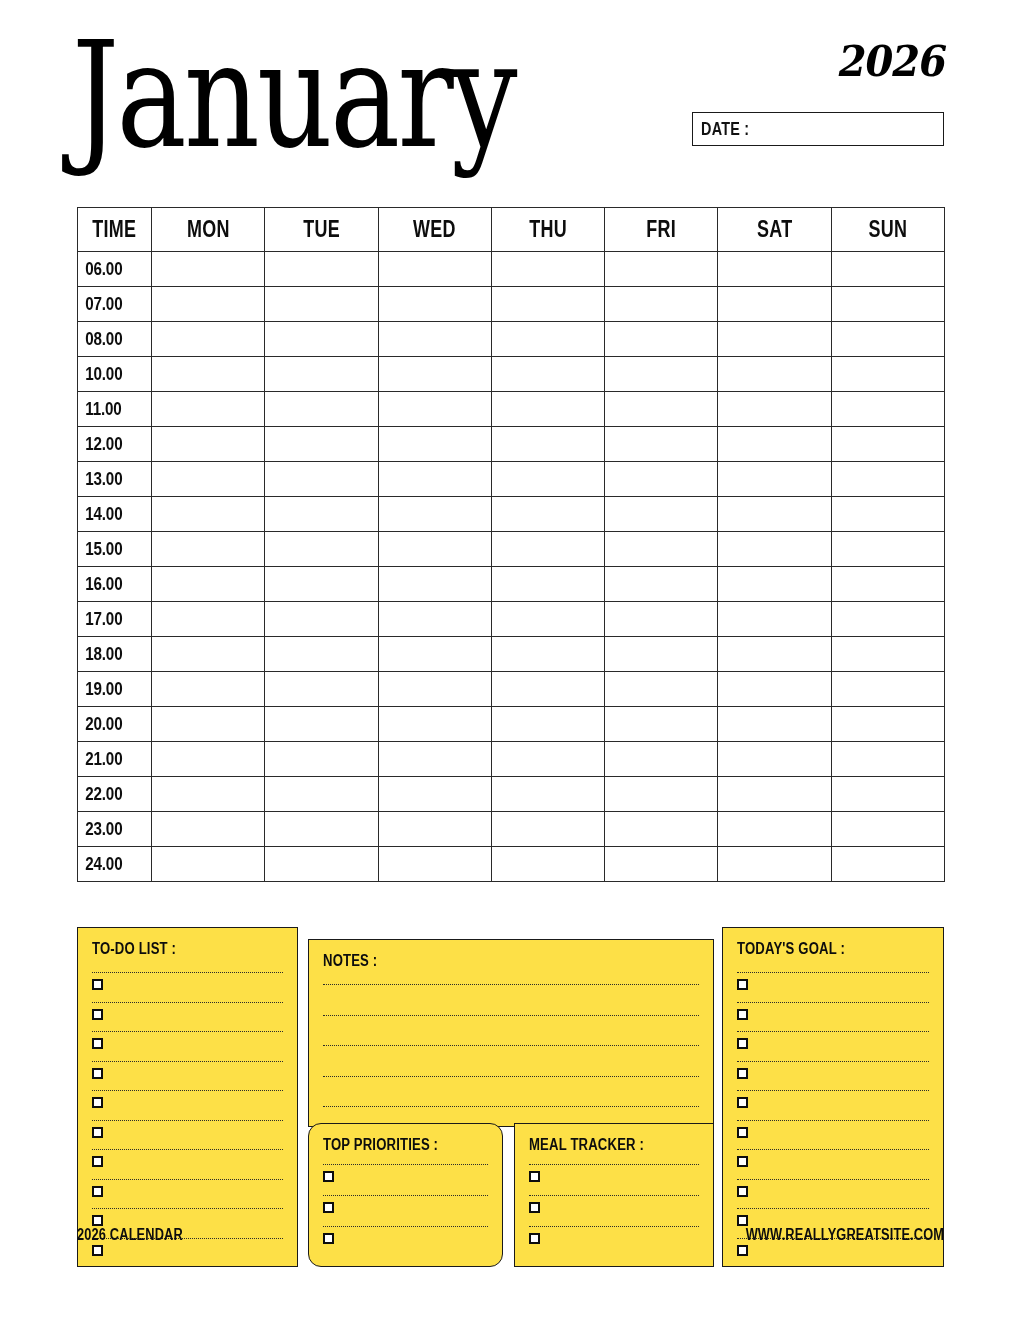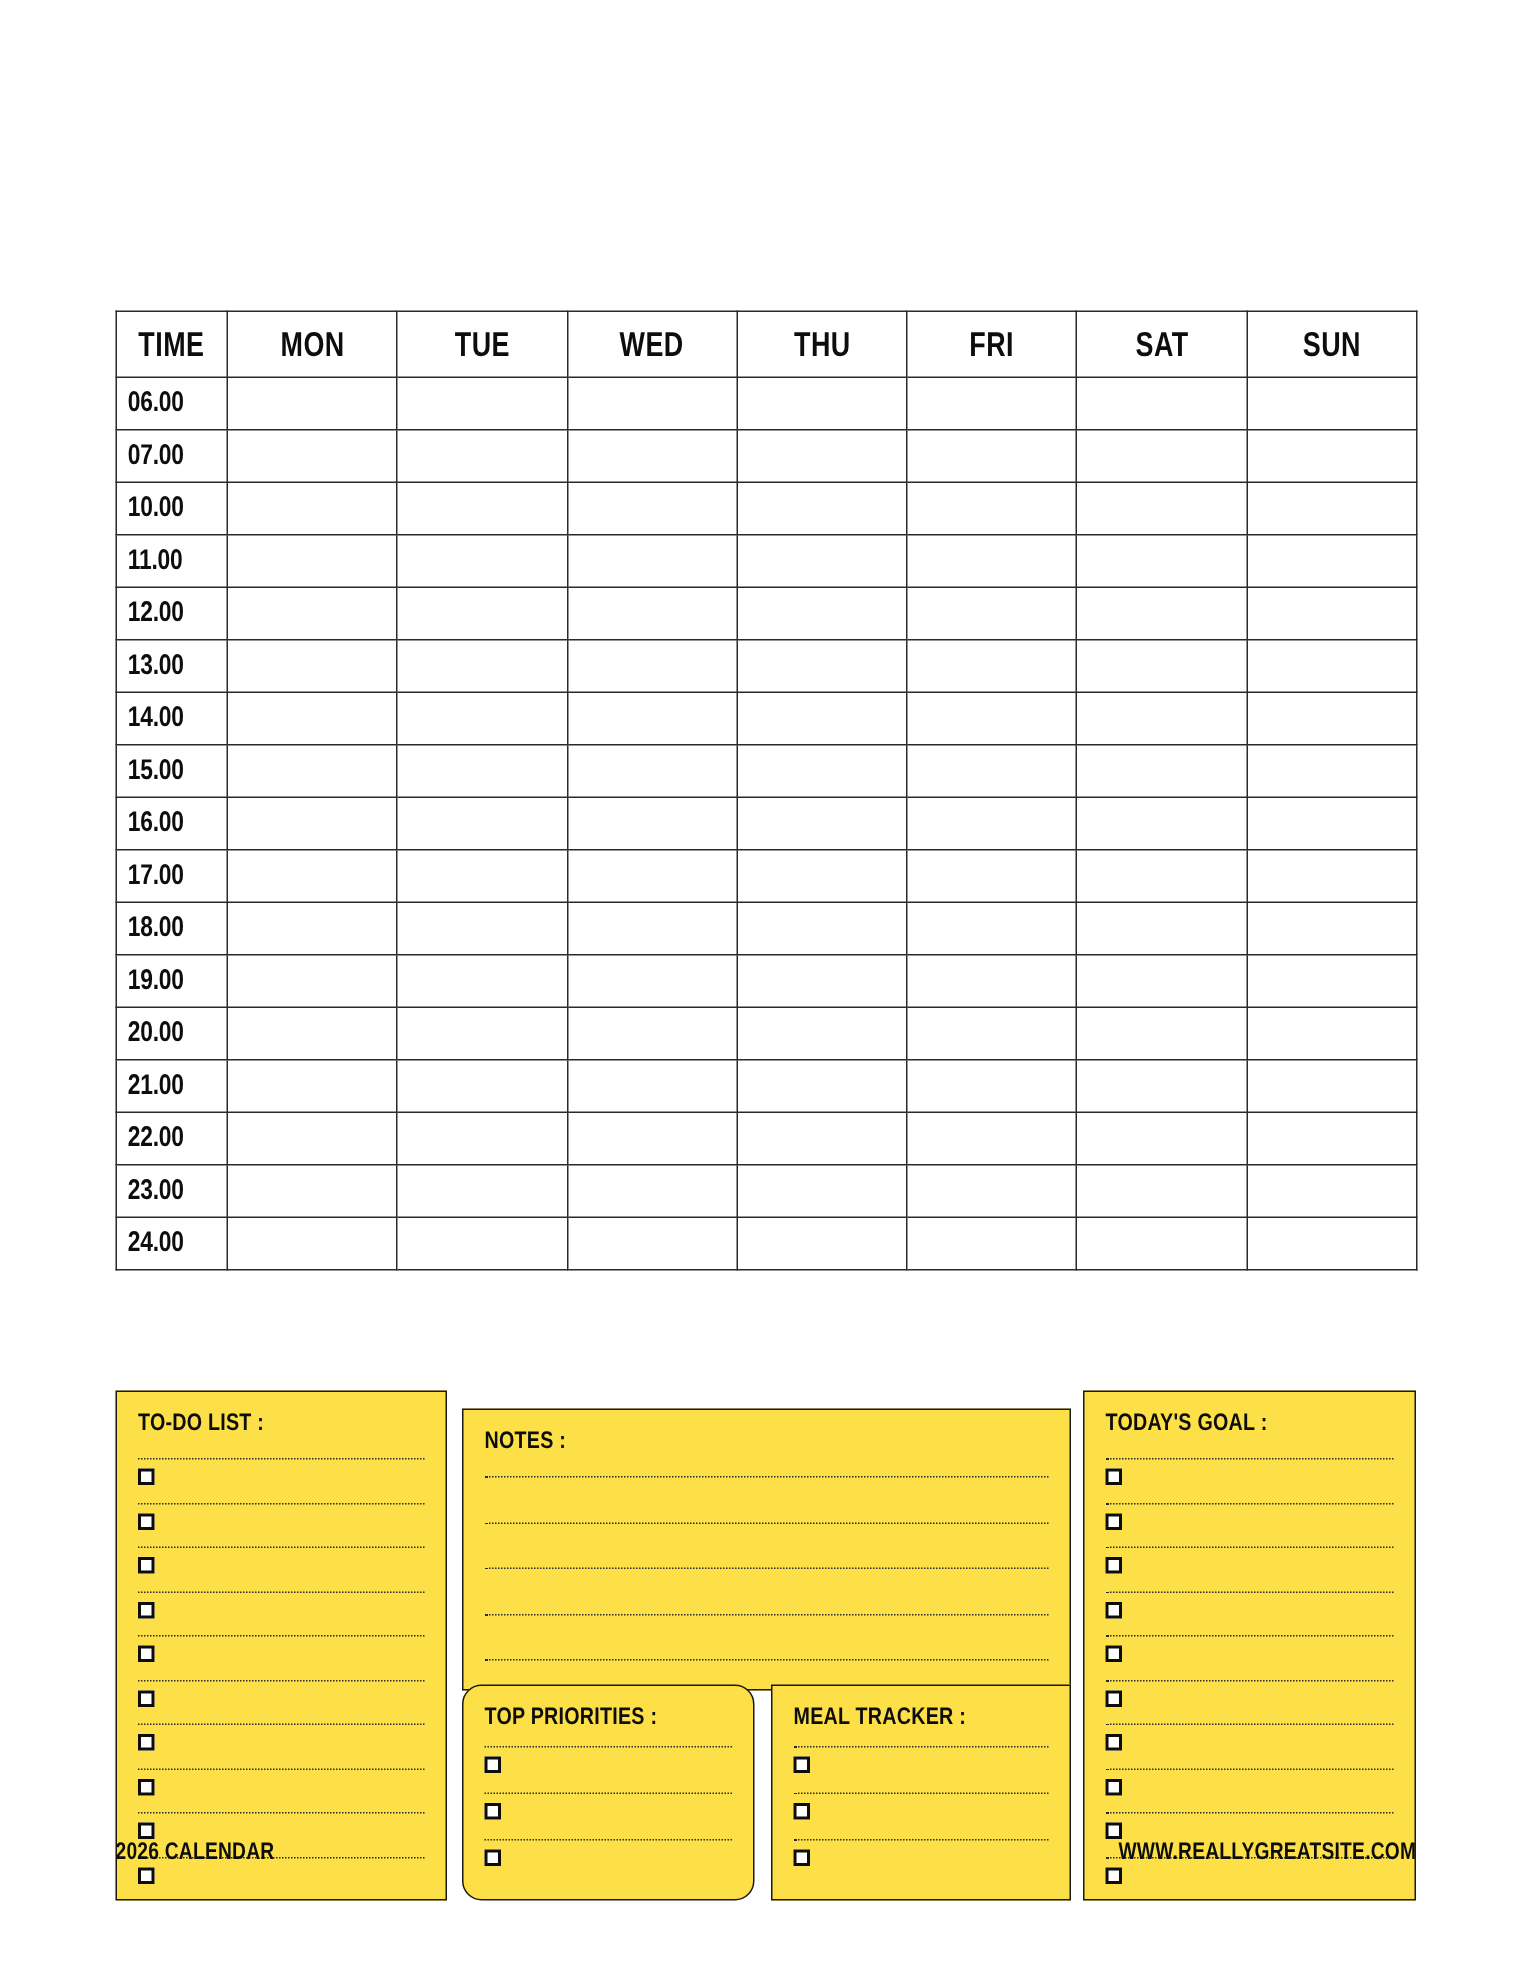--- a/index.html
+++ b/index.html
@@ -224,20 +224,29 @@
     right: 0;
     transform: scaleX(0.80);
     transform-origin: right top;
   }
 </style>
 </head>
 <body>
 
 <div class="page">
 
+  <div class="header">
+    <div class="month-title">January</div>
+
+    <div class="year-label">2026</div>
+
+    <div class="date-box">
+      <span class="date-box-label">DATE :</span>
+    </div>
+  </div>
 
   <div class="schedule-wrap">
     <table class="schedule">
       <colgroup id="schedule-colgroup">
           <col class="c-time">
           <col class="c-day">
           <col class="c-day">
           <col class="c-day">
           <col class="c-day">
           <col class="c-day">
@@ -271,20 +280,30 @@
             <td class="time-cell"><span class="time-text">07.00</span></td>
             <td></td>
             <td></td>
             <td></td>
             <td></td>
             <td></td>
             <td></td>
             <td></td>
           </tr>
           <tr>
+            <td class="time-cell"><span class="time-text">08.00</span></td>
+            <td></td>
+            <td></td>
+            <td></td>
+            <td></td>
+            <td></td>
+            <td></td>
+            <td></td>
+          </tr>
+          <tr>
             <td class="time-cell"><span class="time-text">10.00</span></td>
             <td></td>
             <td></td>
             <td></td>
             <td></td>
             <td></td>
             <td></td>
             <td></td>
           </tr>
           <tr>

